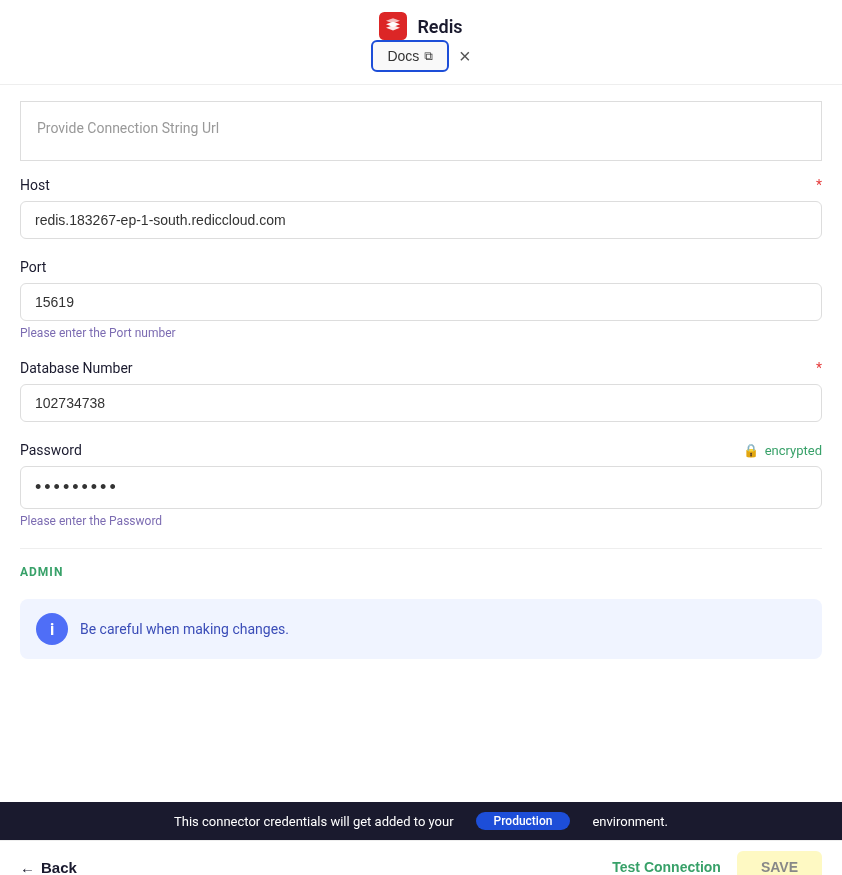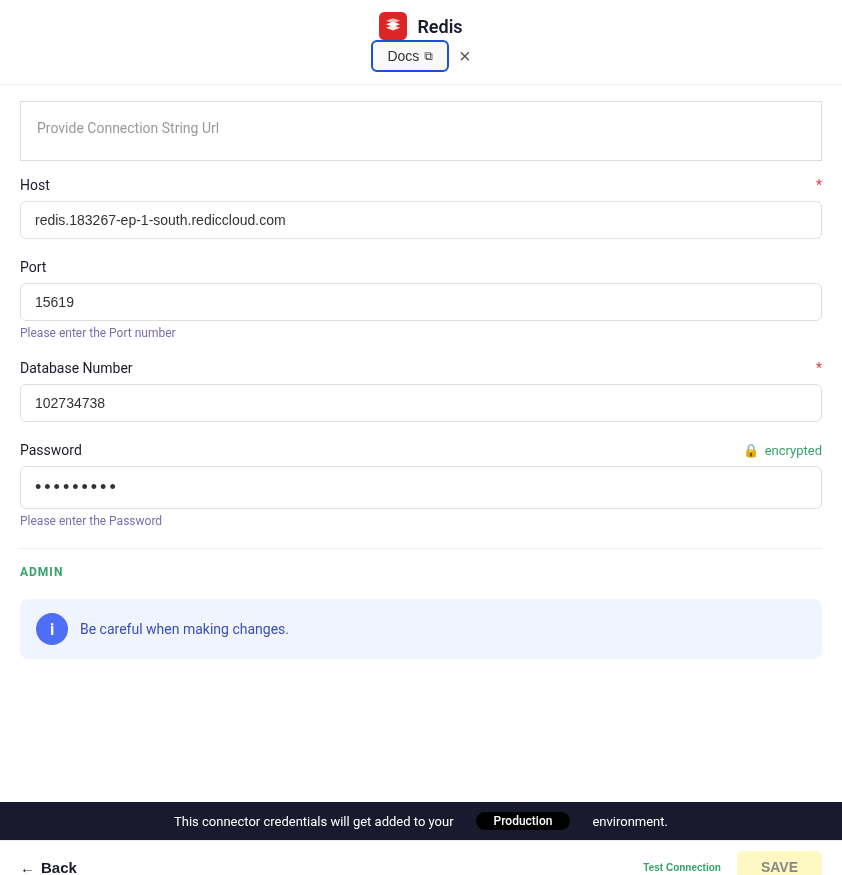--- a/index.html
+++ b/index.html
@@ -173,21 +173,21 @@
       color: #fff;
       text-align: center;
       padding: 10px 20px;
       font-size: 13px;
       display: flex;
       align-items: center;
       justify-content: center;
       gap: 22px;
     }
     .production-badge {
-      background: #000000;
+      background: #1d4ed8;
       color: #fff;
       padding: 2px 18px;
       border-radius: 12px;
       font-size: 12px;
       font-weight: 500;
     }
 
     
     .footer {
       display: flex;
@@ -210,21 +210,21 @@
     }
     .footer-right {
       display: flex;
       align-items: center;
       gap: 16px;
     }
     .test-connection-btn {
       background: none;
       border: none;
       color: #38a169;
-      font-size: 10px;
+      font-size: 14px;
       font-weight: 600;
       cursor: pointer;
     }
     .save-btn {
       background: #fef9c3;
       border: none;
       border-radius: 6px;
       padding: 8px 24px;
       font-size: 14px;
       font-weight: 700;

